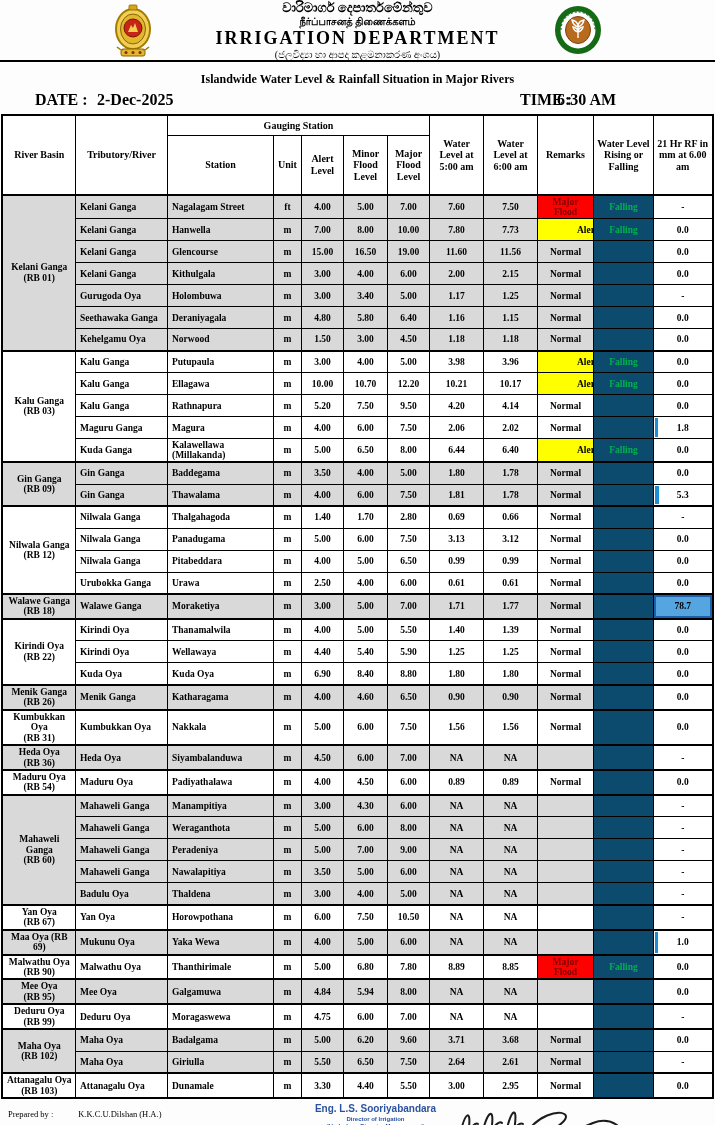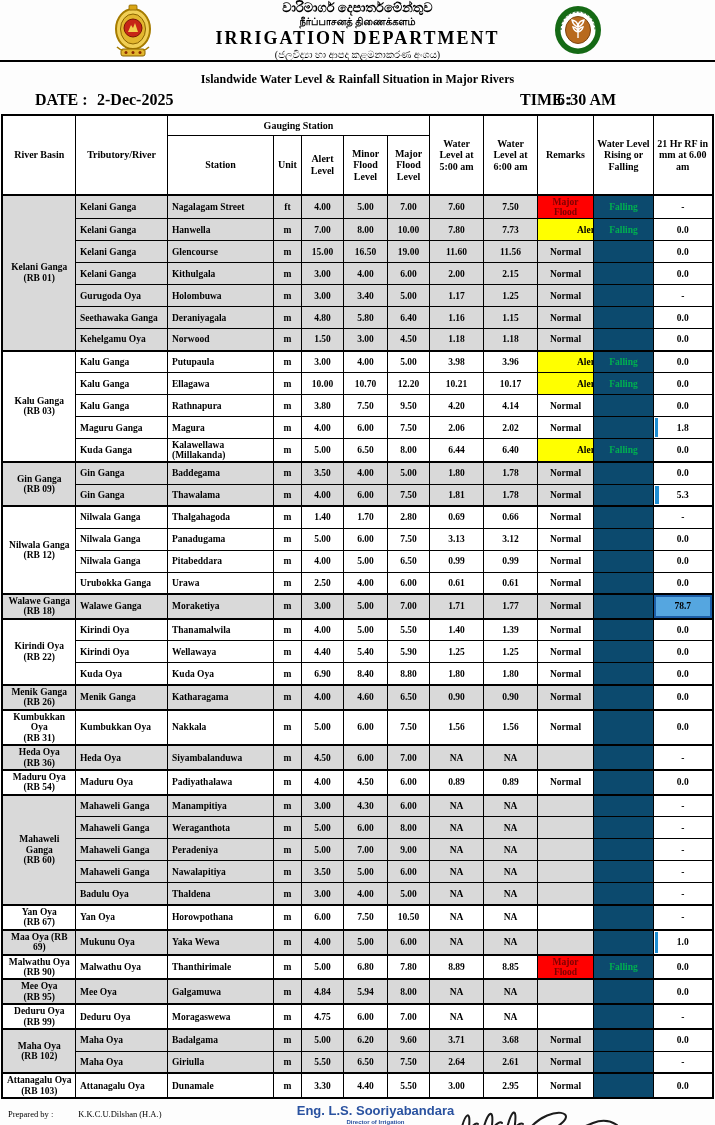--- a/index.html
+++ b/index.html
@@ -45,21 +45,21 @@
   td.remark.al{background:var(--alert-bg); color:#000;padding-left:39px;}
   td.rising{text-align:center; color:var(--falling); background:#0c4a6e;}
   td.rf{position:relative; text-align:center; background:#fff;}
   td.rf .bar{position:absolute; left:1px; top:1px; bottom:1px; background:var(--bar);}
   td.rf.hi{background:var(--hi-bg); box-shadow:inset 0 0 0 2px var(--hi-bd);}
   .footer{position:relative; height:80px; margin-top:2px; }
   .prep{position:absolute; left:8px; top:8px; font-size:8.5px;}
   .prep .lbl{display:inline-block; width:68px;}
   .prep-row{margin-bottom:9px;}
   .stamp{position:absolute; left:288px; top:2px; width:175px; text-align:center; color:var(--stamp); line-height:1.25;}
-  .stamp .s1{font-size:13px; font-weight:bold; font-family:"Liberation Sans",sans-serif;}
+  .stamp .s1{font-size:10px; font-weight:bold; font-family:"Liberation Sans",sans-serif;}
   .stamp .s2{font-size:6px; font-weight:bold; font-family:"Liberation Sans",sans-serif;}
   .sig{position:absolute; left:455px; top:0px;}
 </style>
 </head>
 <body>
 
 <div class="topbar">
   <span class="emblem-left">
     <svg width="42" height="54" viewBox="0 0 42 54">
       <ellipse cx="21" cy="25" rx="17" ry="20" fill="#f0cf56" stroke="#a67c00" stroke-width="2"></ellipse>
@@ -259,21 +259,21 @@
         <td class="num">10.21</td>
         <td class="num">10.17</td>
         <td class="remark al">Alert</td>
         <td class="rising">Falling</td>
         <td class="rf"><span>0.0</span></td>
       </tr>
       <tr>
         <td class="txt">Kalu Ganga</td>
         <td class="txt">Rathnapura</td>
         <td class="num">m</td>
-        <td class="num">3.80</td>
+        <td class="num">5.20</td>
         <td class="num">7.50</td>
         <td class="num">9.50</td>
         <td class="num">4.20</td>
         <td class="num">4.14</td>
         <td class="remark">Normal</td>
         <td class="rising"></td>
         <td class="rf"><span>0.0</span></td>
       </tr>
       <tr>
         <td class="txt">Maguru Ganga</td>

